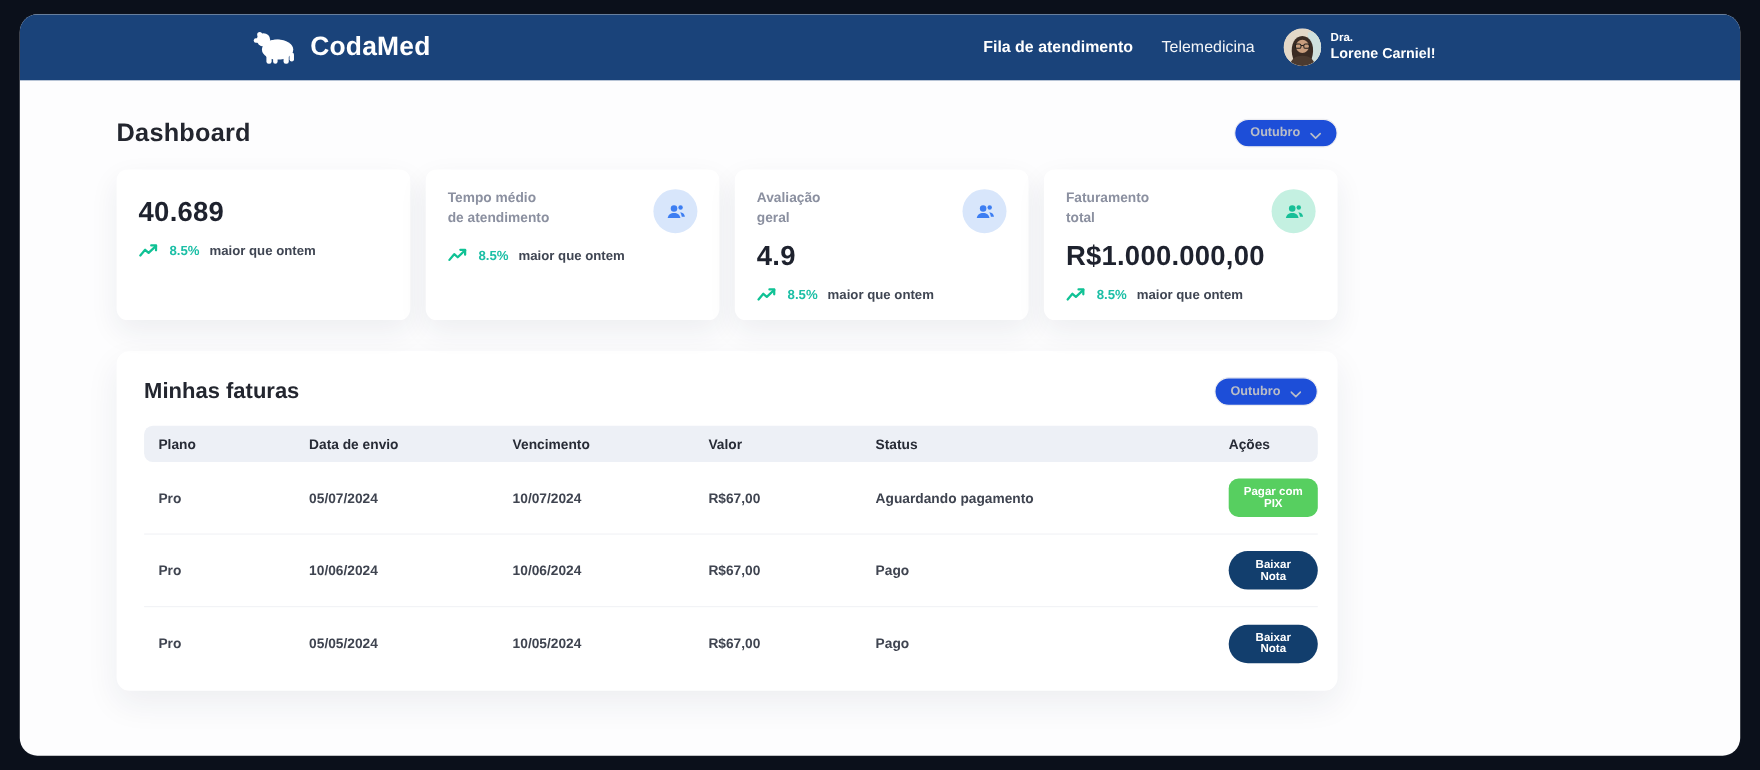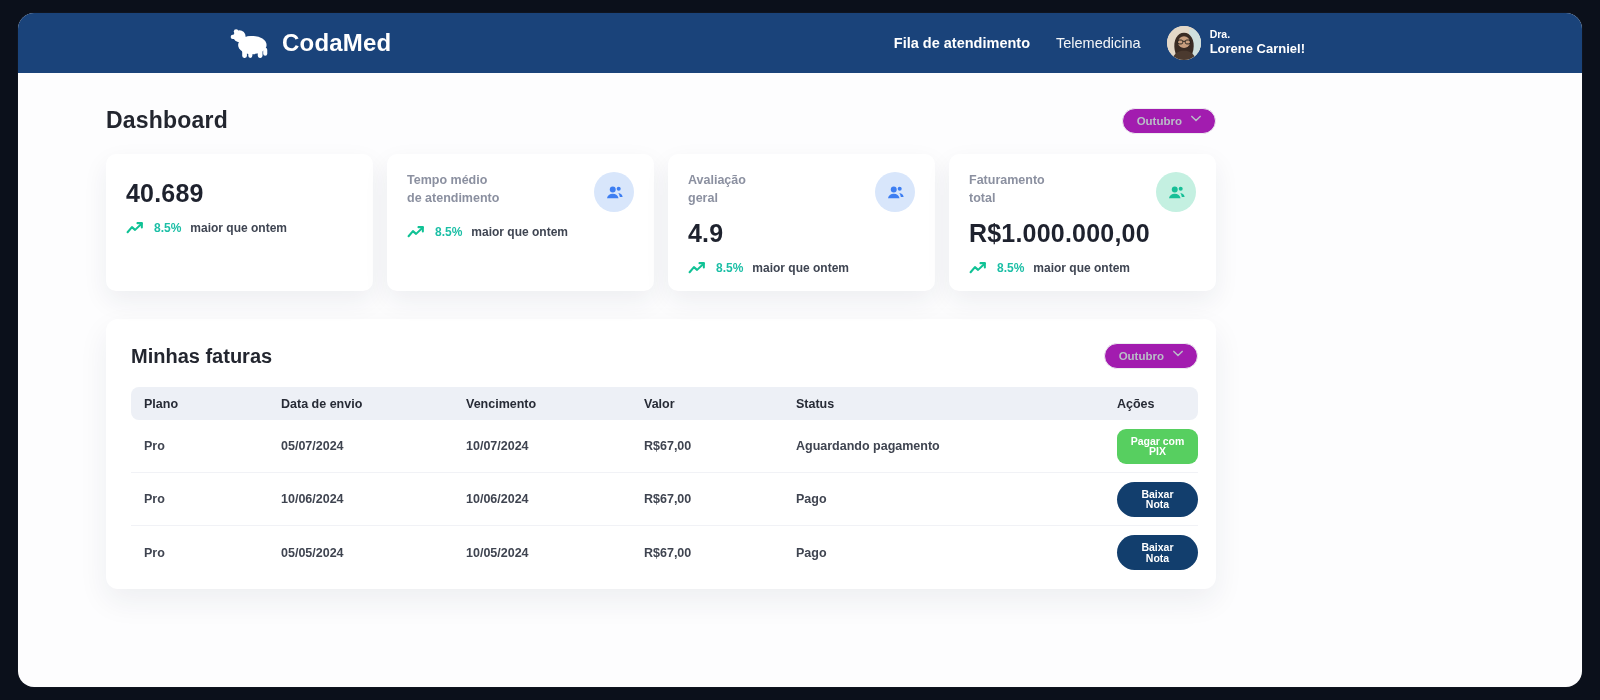--- a/index.html
+++ b/index.html
@@ -43,23 +43,23 @@
   .user-meta { color: #ffffff; line-height: 1.25; }
   .user-title { font-size: 10.5px; font-weight: 700; }
   .user-name { font-size: 13px; font-weight: 700; }
 
   
   .main { padding: 34px 0 0 88px; width: 100%; }
   .content { width: 1110px; }
   .page-head { display: flex; align-items: center; justify-content: space-between; }
   .page-title { font-size: 23px; font-weight: 800; color: #23262f; letter-spacing: 0.2px; }
   .period-pill {
-    display: inline-flex; align-items: flex-start; gap: 9px;
+    display: inline-flex; align-items: flex-end; gap: 9px;
     border: 1px solid #ededf1; border-radius: 999px;
-    padding: 6px 14px; background: #a21caf;
+    padding: 6px 14px; background: #1d4ed8;
     color: #b9bdc7; font-size: 11.5px; font-weight: 600;
     cursor: pointer;
   }
   .period-pill svg { width: 10px; height: 7px; display: block; color: #b9bdc7; }
 
   
   .stats-row {
     margin-top: 20px;
     display: grid;
     grid-template-columns: repeat(4, 1fr);
@@ -108,21 +108,21 @@
   .tbl-header {
     background: #edf0f6;
     border-radius: 8px;
     height: 33px;
     font-size: 12.5px;
     font-weight: 700;
     color: #272b36;
   }
   .tbl-header > div { padding-left: 13px; }
   .tbl-row {
-    height: 53px;
+    height: 66px;
     font-size: 12.5px;
     font-weight: 600;
     color: #3f4450;
     border-bottom: 1px solid #f1f2f6;
   }
   .tbl-row:last-child { border-bottom: none; }
   .tbl-row > div { padding-left: 13px; }
   .btn {
     border: none; cursor: pointer;
     font-family: inherit;

